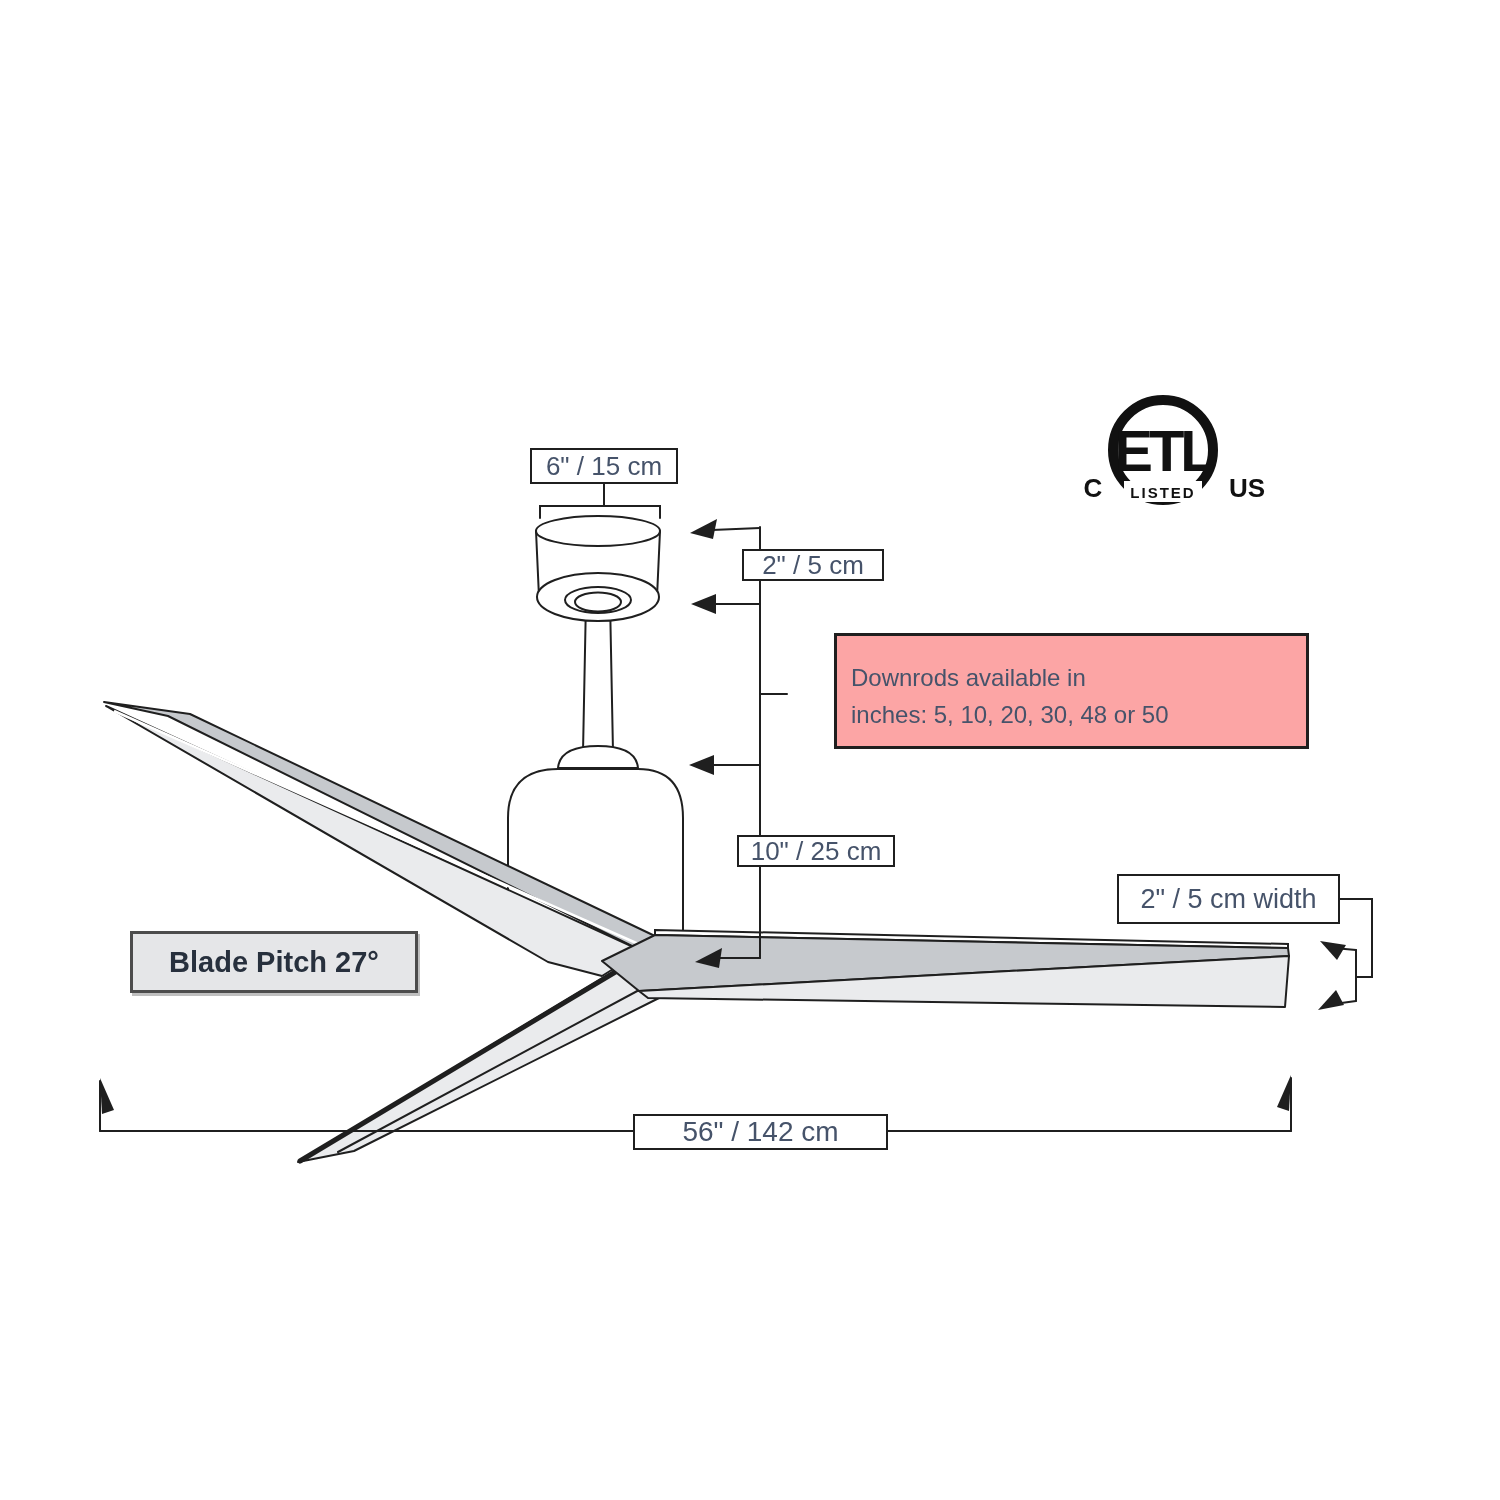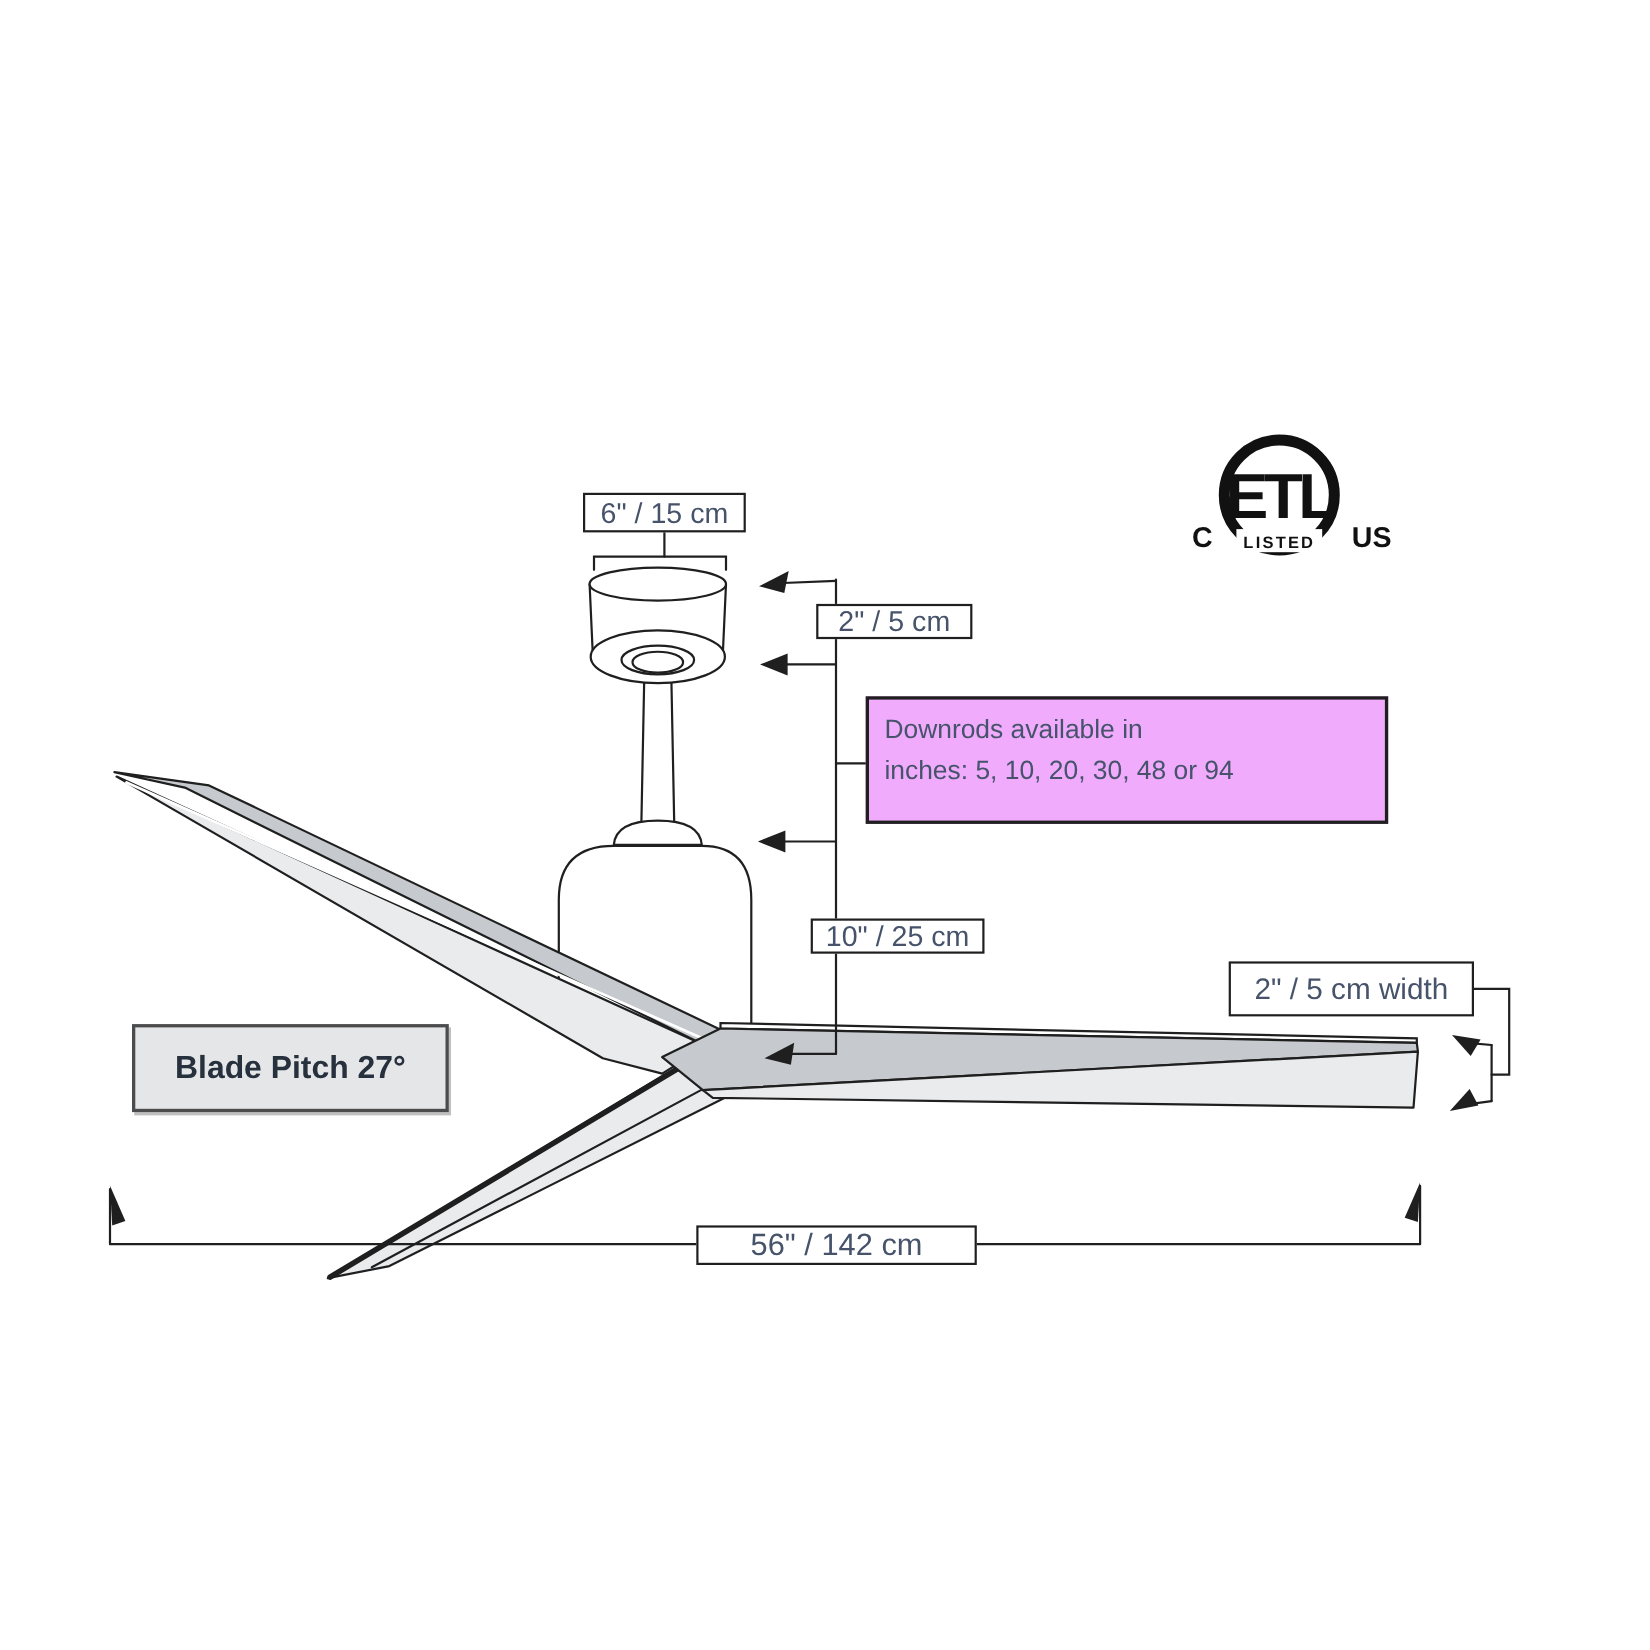--- a/index.html
+++ b/index.html
@@ -21,24 +21,24 @@
   .etl-text{fill:#111111;font-family:"Liberation Sans",sans-serif;font-weight:bold;}
 
   
   .dim-box{
     position:absolute;box-sizing:border-box;background:#ffffff;
     border:2.5px solid var(--line,#1f1f1f);
     display:flex;align-items:center;justify-content:center;
     font-size:26px;color:var(--text,#46536a);white-space:nowrap;
   }
   .note-box{
-    position:absolute;box-sizing:border-box;background:#f0abfc;
+    position:absolute;box-sizing:border-box;background:#fca5a5;
     border:3px solid var(--line,#1f1f1f);
-    padding:9px 14px;font-size:24px;line-height:37px;
-    color:var(--text,#46536a);white-space:nowrap;
+    padding:23px 14px;font-size:24px;line-height:37px;
+    color:var(--text,#46536a);white-space:nowrap;margin-left:47px;
   }
   .pitch-box{
     position:absolute;box-sizing:border-box;background:var(--box-fill,#e5e6e8);
     border:3px solid #4c4c4c;box-shadow:2px 3px 0 rgba(0,0,0,0.25);
     display:flex;align-items:center;justify-content:center;
     font-size:29px;font-weight:bold;color:var(--text-bold,#27303d);white-space:nowrap;
   }
 </style>
 </head>
 <body>
@@ -130,24 +130,24 @@
       <text class="etl-text" x="1247" y="497" font-size="26" text-anchor="middle">US</text>
     </g>
   </svg>
 
   <div class="dim-box" style="left:530px;top:448px;width:148px;height:36px;">6" / 15 cm</div>
 
   <div class="dim-box" style="left:742px;top:549px;width:142px;height:32px;">2" / 5 cm</div>
 
   <div class="note-box" style="left:787px;top:633px;width:475px;height:116px;">
     <div>Downrods available in</div>
-    <div>inches: 5, 10, 20, 30, 48 or 94</div>
+    <div>inches: 5, 10, 20, 30, 48 or 50</div>
   </div>
 
   <div class="dim-box" style="left:737px;top:835px;width:158px;height:32px;">10" / 25 cm</div>
 
   <div class="dim-box" style="left:1117px;top:874px;width:223px;height:50px;font-size:27px;">2" / 5 cm width</div>
 
-  <div class="pitch-box" style="left:120px;top:931px;width:288px;height:80px;">Blade Pitch 27°</div>
+  <div class="pitch-box" style="left:130px;top:931px;width:288px;height:62px;">Blade Pitch 27°</div>
 
   <div class="dim-box" style="left:633px;top:1114px;width:255px;height:36px;font-size:28px;">56"  / 142 cm</div>
 
 </div>
 
 </body></html>

